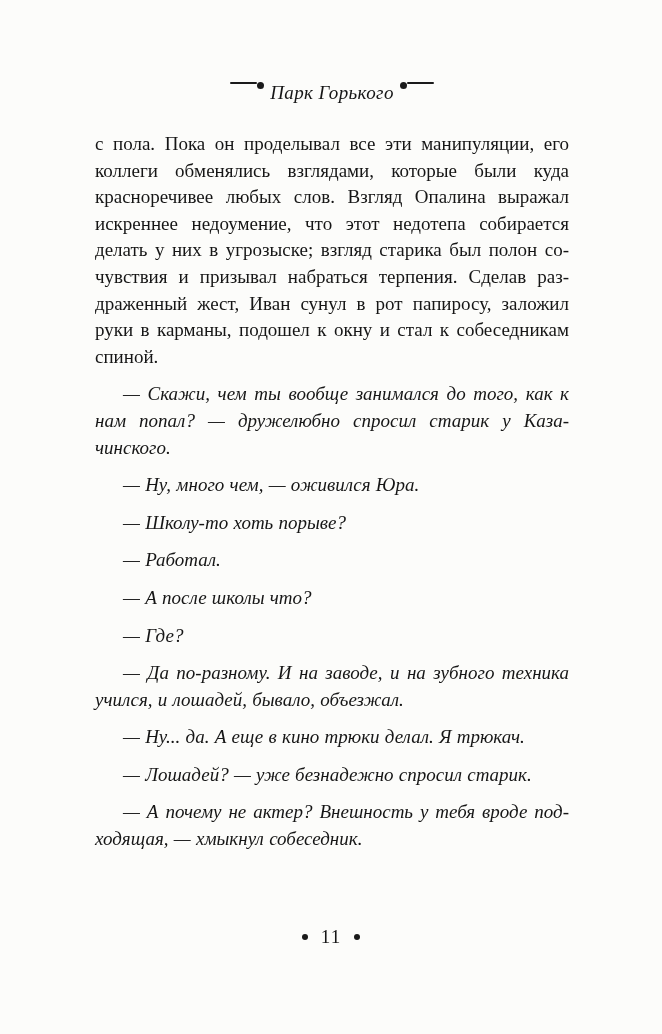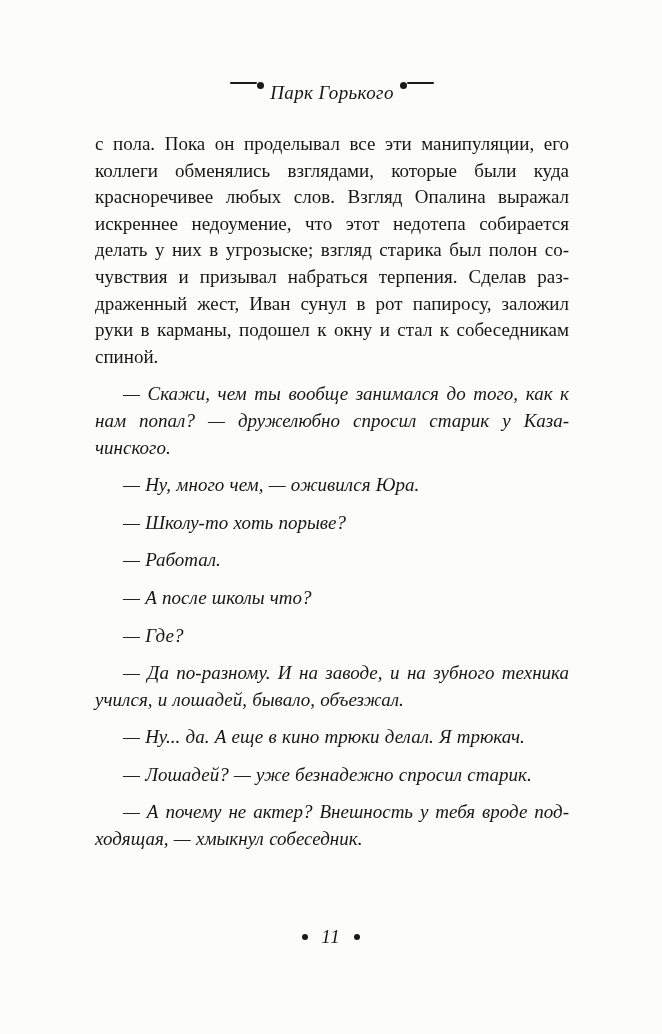--- a/index.html
+++ b/index.html
@@ -77,21 +77,20 @@
     justify-content: center;
     gap: 13px;
   }
   .page-footer .dot {
     width: 6px;
     height: 6px;
   }
   .page-number {
     font-size: 19px;
     letter-spacing: 1px;
-    font-style: italic;
   }
 </style>
 </head>
 <body>
 
 <div class="page">
 
   <header class="chapter-header">
     <span class="rule"></span>
     <span class="dot"></span>

